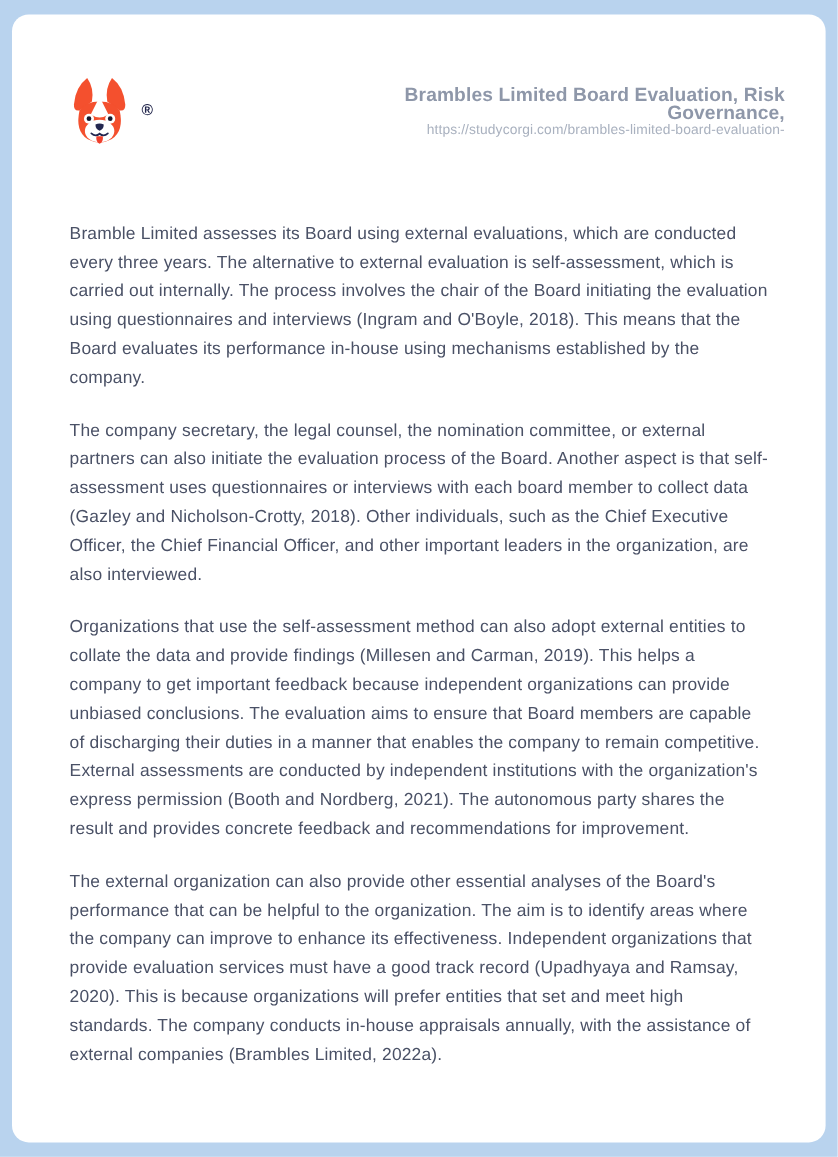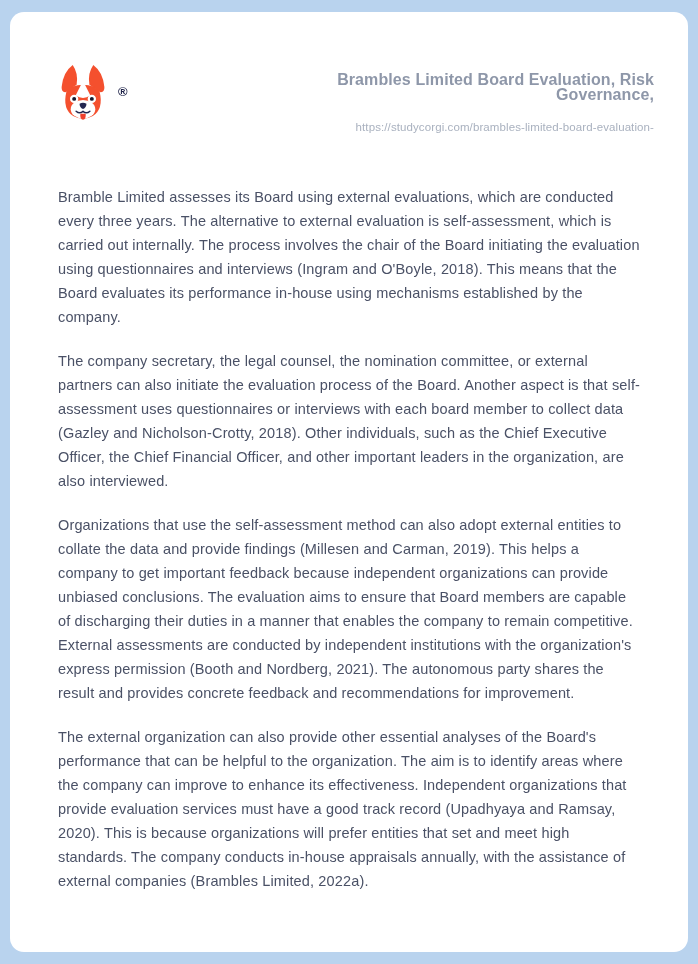--- a/index.html
+++ b/index.html
@@ -66,33 +66,33 @@
     font-size: 16px;
     font-weight: bold;
     color: #8e97a9;
     line-height: 15px;
     letter-spacing: 0.1px;
   }
   .doc-url {
     font-size: 11.5px;
     color: #a9b1bf;
     line-height: 15px;
-    margin-top: 18px;
+    margin-top: 0;
     letter-spacing: 0.1px;
     cursor: pointer;
   }
 
   .article {
     padding: 46px 46px 0 48px;
     font-size: 14.5px;
     line-height: 24px;
     color: #4a5166;
     letter-spacing: 0.15px;
   }
-  .article p { margin: 4px 0 20px 0; }
+  .article p { margin: 15px 0 20px 0; }
 </style>
 </head>
 <body>
 
 <div class="card">
 
   <header class="header">
 
     <div class="logo">
       <span class="logo-icon">

